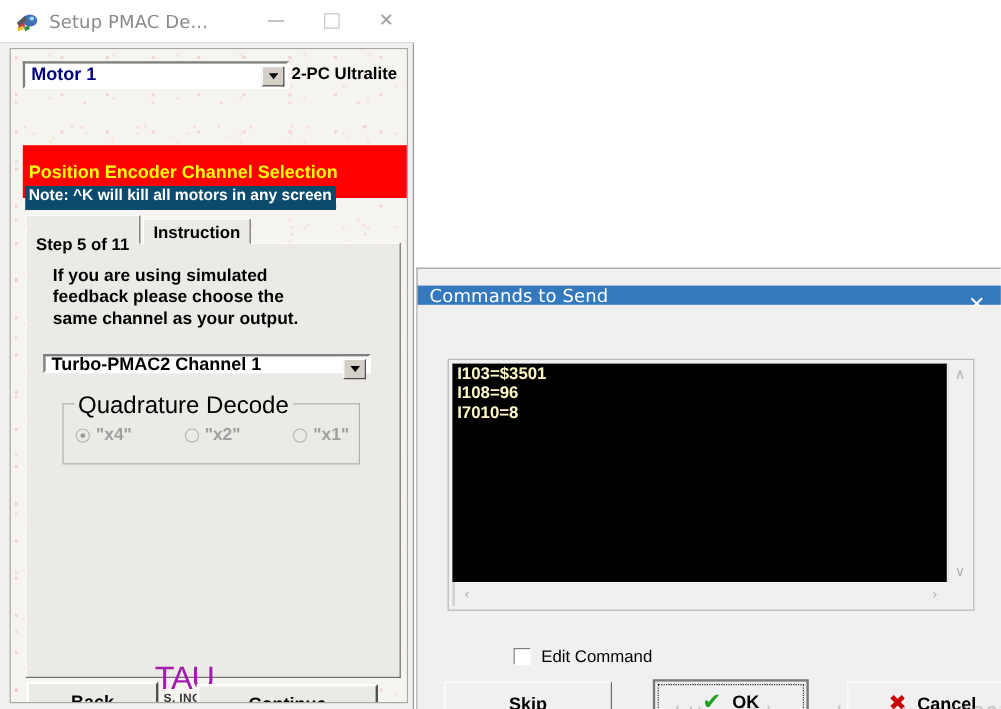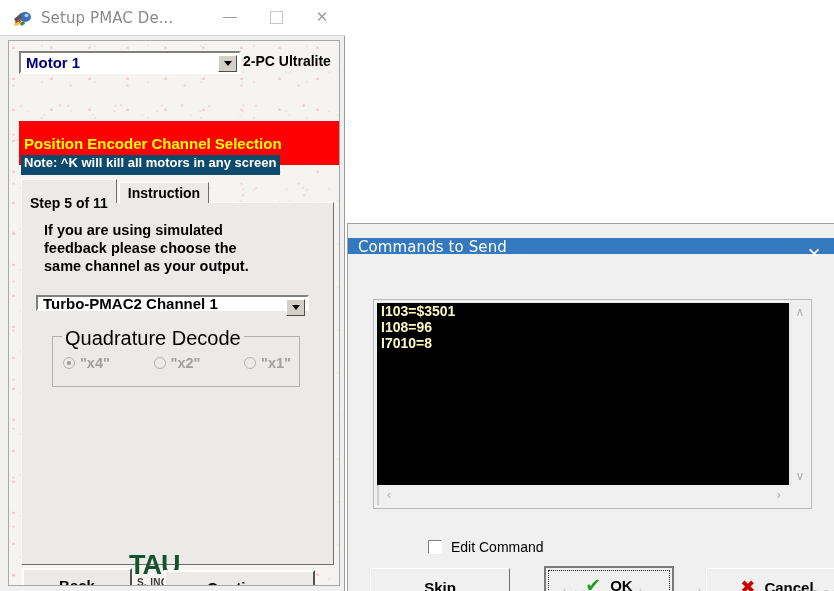--- a/index.html
+++ b/index.html
@@ -325,23 +325,23 @@
   .underline-char { text-decoration: underline; }
 
   #tau-logo {
     position: absolute;
     left: 120px; top: 512px;
     text-align: center;
     z-index: 2;
   }
   #tau-logo .tau-main {
     font-size: 27px;
-    font-weight: bold;
+    font-weight: normal;
     letter-spacing: -1px;
-    color: #14532d;
+    color: #a21caf;
     line-height: 24px;
     font-family: "Liberation Sans", sans-serif;
   }
   #tau-logo .tau-sub {
     font-size: 10px;
     font-weight: bold;
     color: #3a3a3a;
     letter-spacing: 0.3px;
     line-height: 11px;
   }

